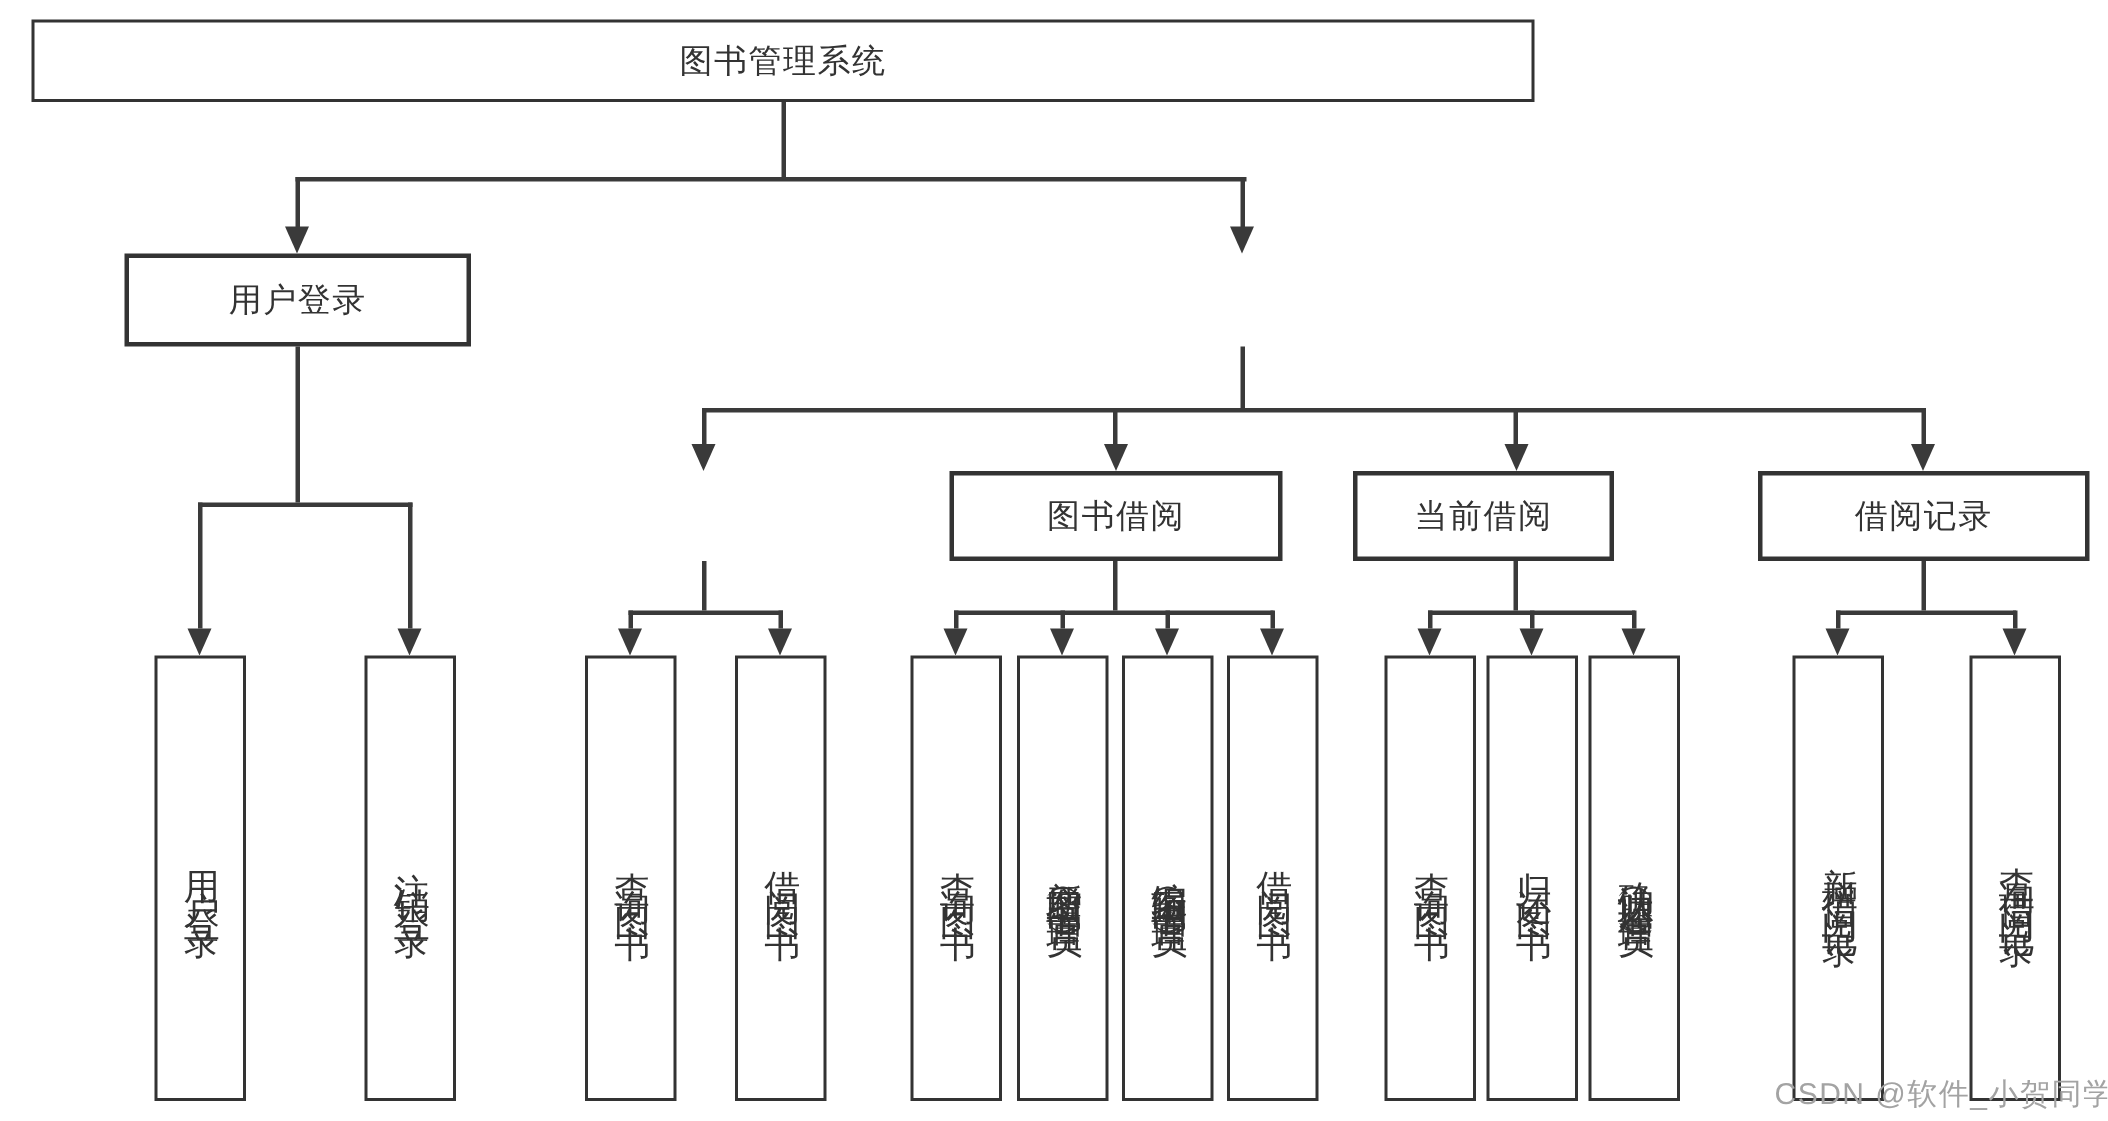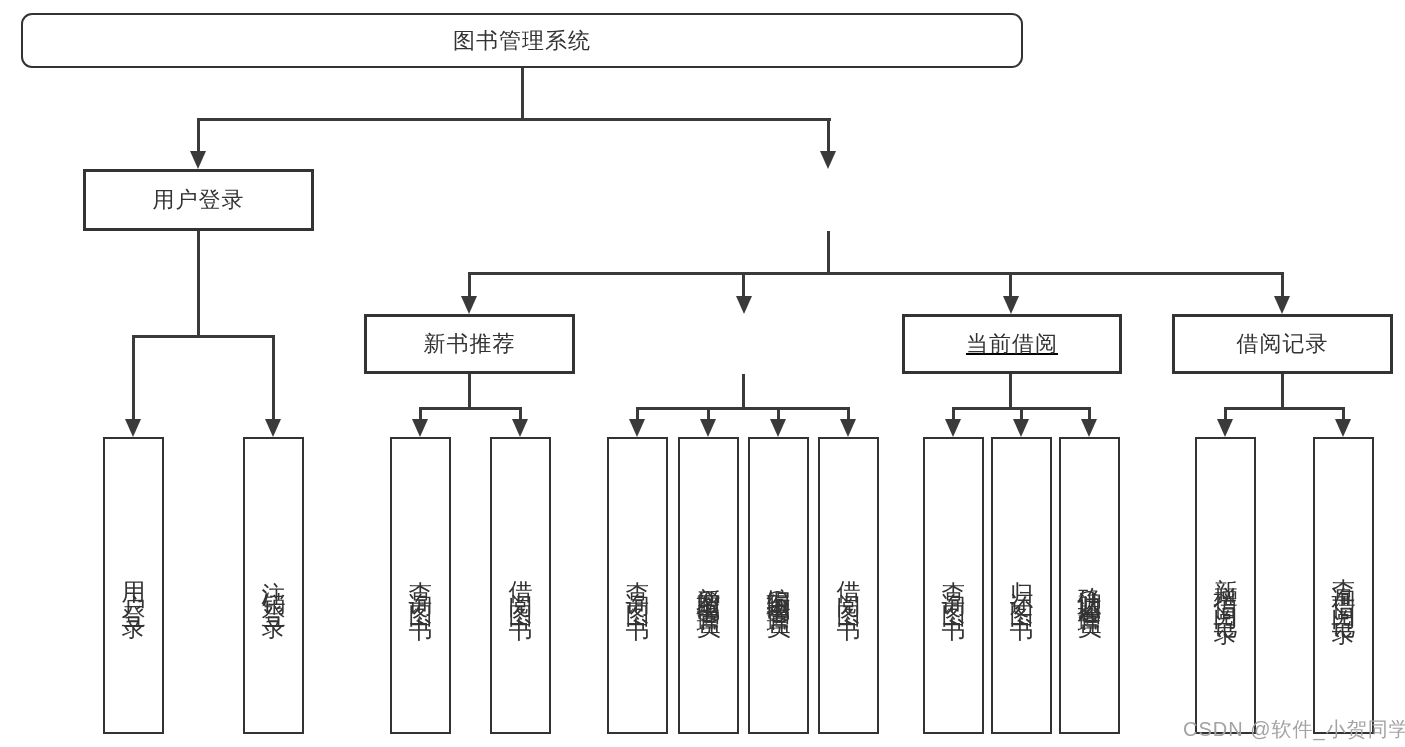--- a/index.html
+++ b/index.html
@@ -14,21 +14,21 @@
   
   .box {
     position: absolute;
     box-sizing: border-box;
     background: #ffffff;
     border: 3px solid #333333;
     display: flex;
     align-items: center;
     justify-content: center;
   }
-  .box.root-box { border-width: 2px; border-radius: 11px; }
+  .box.root-box { border-width: 2px; }
   .box-label {
     color: #333333;
     font-size: 22px;
     letter-spacing: 1px;
     white-space: nowrap;
   }
   
   .leaf {
     position: absolute;
     top: 437px;
@@ -105,24 +105,24 @@
   <div class="hline" style="left:468px; top:272px; width:816px;"></div>
   <div class="vline" style="left:468px; top:272px; height:24px;"></div>
   <div class="arrow" style="left:461px; top:296px;"></div>
   <div class="vline" style="left:742px; top:272px; height:24px;"></div>
   <div class="arrow" style="left:736px; top:296px;"></div>
   <div class="vline" style="left:1009px; top:272px; height:24px;"></div>
   <div class="arrow" style="left:1003px; top:296px;"></div>
   <div class="vline" style="left:1281px; top:272px; height:24px;"></div>
   <div class="arrow" style="left:1274px; top:296px;"></div>
 
-  <div class="box" style="left:364px; top:314px; width:211px; height:60px;">
-    <span class="box-label">新书推荐</span>
-  </div>
-  <div class="box" style="left:902px; top:314px; width:220px; height:60px;text-decoration:underline;">
+  <div class="box" style="left:633px; top:314px; width:222px; height:60px;">
+    <span class="box-label">图书借阅</span>
+  </div>
+  <div class="box" style="left:902px; top:314px; width:174px; height:60px;">
     <span class="box-label">当前借阅</span>
   </div>
   <div class="box" style="left:1172px; top:314px; width:221px; height:60px;">
     <span class="box-label">借阅记录</span>
   </div>
 
   <div class="vline" style="left:468px; top:374px; height:33px;"></div>
   <div class="hline" style="left:419px; top:407px; width:103px;"></div>
   <div class="vline" style="left:419px; top:407px; height:12px;"></div>
   <div class="arrow" style="left:412px; top:419px;"></div>

